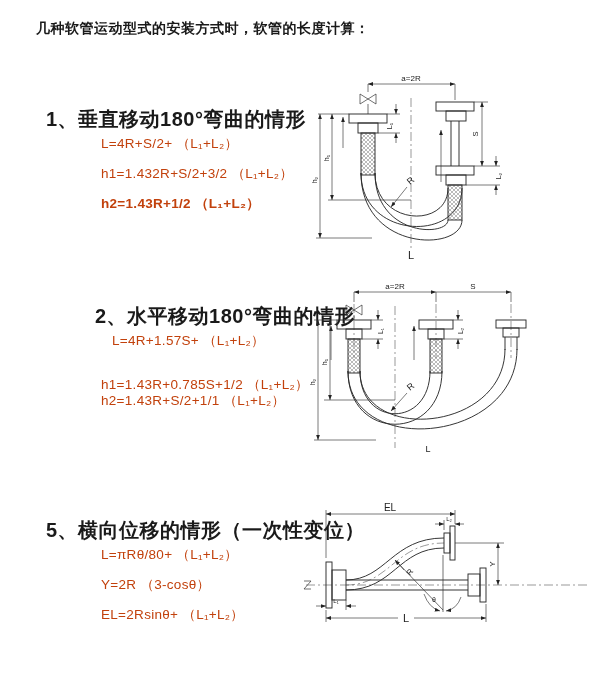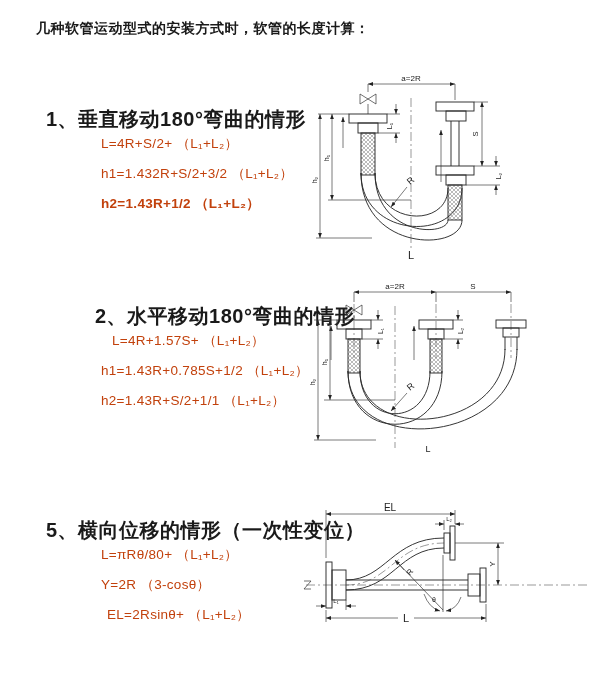--- a/index.html
+++ b/index.html
@@ -24,27 +24,27 @@
 
 <div class="abs doc-title" style="left:36px;top:20px;">几种软管运动型式的安装方式时，软管的长度计算：</div>
 
 <div class="abs sec-heading" style="left:46px;top:106px;">1、垂直移动180°弯曲的情形</div>
 <div class="abs formula" style="left:71px;top:135px;">L=4R+S/2+ （L₁+L₂）</div>
 <div class="abs formula" style="left:71px;top:165px;">h1=1.432R+S/2+3/2 （L₁+L₂）</div>
 <div class="abs formula" style="left:71px;top:195px;font-weight:bold;">h2=1.43R+1/2 （L₁+L₂）</div>
 
 <div class="abs sec-heading" style="left:56px;top:303px;margin-left:39px;">2、水平移动180°弯曲的情形</div>
 <div class="abs formula" style="left:82px;top:332px;">L=4R+1.57S+ （L₁+L₂）</div>
-<div class="abs formula" style="left:71px;top:362px;">h1=1.43R+0.785S+1/2 （L₁+L₂）</div>
+<div class="abs formula" style="left:71px;top:376px;">h1=1.43R+0.785S+1/2 （L₁+L₂）</div>
 <div class="abs formula" style="left:71px;top:392px;">h2=1.43R+S/2+1/1 （L₁+L₂）</div>
 
 <div class="abs sec-heading" style="left:46px;top:517px;">5、横向位移的情形（一次性变位）</div>
 <div class="abs formula" style="left:71px;top:546px;">L=πRθ/80+ （L₁+L₂）</div>
 <div class="abs formula" style="left:71px;top:576px;">Y=2R （3-cosθ）</div>
-<div class="abs formula" style="left:77px;top:606px;">EL=2Rsinθ+ （L₁+L₂）</div>
+<div class="abs formula" style="left:71px;top:606px;">EL=2Rsinθ+ （L₁+L₂）</div>
 
 <svg style="left:310px;top:70px;" width="282" height="194" viewBox="0 0 282 194">
   <defs>
     <marker id="arr1" markerWidth="9" markerHeight="7" refX="8" refY="3" orient="auto-start-reverse">
       <path d="M0,0 L8,3 L0,6 Z" fill="#222"></path>
     </marker>
     <pattern id="hb1" width="4" height="4" patternUnits="userSpaceOnUse">
       <path d="M0,4 L4,0 M0,0 L4,4" stroke="#777" stroke-width="0.5"></path>
     </pattern>
   </defs>

